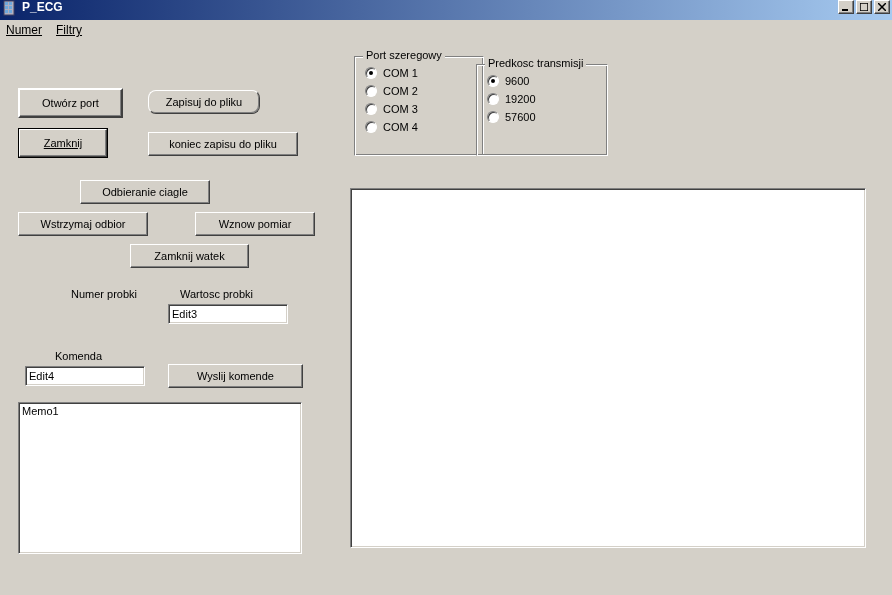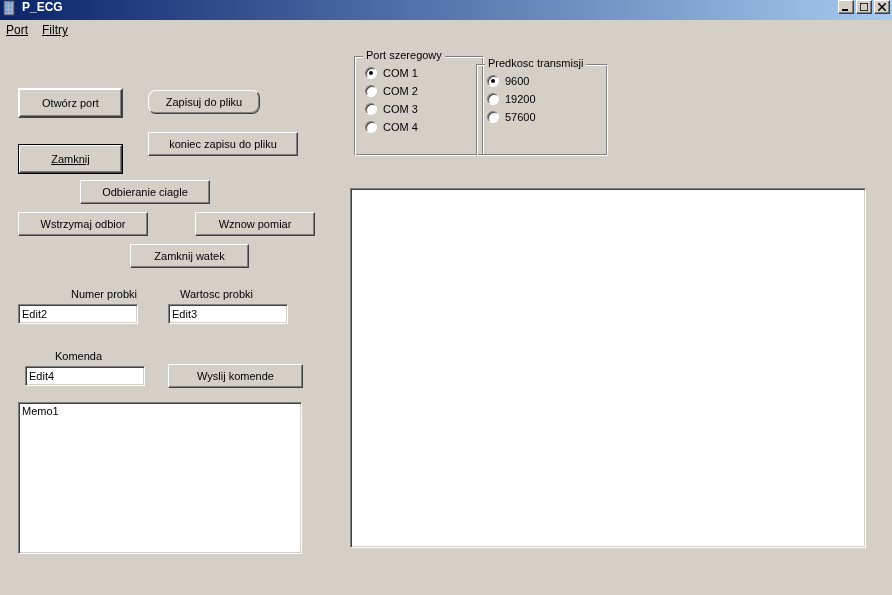--- a/index.html
+++ b/index.html
@@ -193,44 +193,43 @@
     <div class="winbtn">
       <svg width="8" height="8" viewBox="0 0 8 8">
           <line x1="0" y1="0" x2="8" y2="8" stroke="#000" stroke-width="1.5"></line>
           <line x1="8" y1="0" x2="0" y2="8" stroke="#000" stroke-width="1.5"></line>
         </svg>
     </div>
   </div>
 </div>
 
 <div class="menubar">
-  <span class="menuitem">Port</span>
+  <span class="menuitem">Numer</span>
   <span class="menuitem">Filtry</span>
 </div>
 
 <div class="client">
 
   <button class="btn thick ul-first" style="left:18px; top:48px; width:105px; height:30px;">Otwórz port</button>
 
-  <button class="btn thick focused ul-first" style="left:18px; top:104px; width:105px; height:30px;text-decoration:underline;">Zamknij</button>
+  <button class="btn thick focused ul-first" style="left:18px; top:88px; width:90px; height:30px;text-decoration:underline;">Zamknij</button>
 
   <button class="btn" style="left:148px; top:50px; width:112px; height:24px;border-radius:8px;">Zapisuj do pliku</button>
 
   <button class="btn" style="left:148px; top:92px; width:150px; height:24px;">koniec zapisu do pliku</button>
 
   <button class="btn" style="left:80px; top:140px; width:130px; height:24px;">Odbieranie ciagle</button>
 
   <button class="btn" style="left:18px; top:172px; width:130px; height:24px;">Wstrzymaj odbior</button>
 
   <button class="btn" style="left:195px; top:172px; width:120px; height:24px;">Wznow pomiar</button>
 
   <button class="btn" style="left:130px; top:204px; width:119px; height:24px;">Zamknij watek</button>
 
   <div class="label" style="left:35px; top:248px;padding-left:36px;">Numer probki</div>
-  <input class="edit" style="left: 18px; top: 264px; width: 120px; height: 20px;" value="Edit2">
 
   <div class="label" style="left:180px; top:248px;">Wartosc probki</div>
   <input class="edit" style="left: 168px; top: 264px; width: 120px; height: 20px;" value="Edit3">
 
   <div class="label" style="left:55px; top:310px;">Komenda</div>
   <input class="edit" style="left: 25px; top: 326px; width: 120px; height: 20px;" value="Edit4">
 
   <button class="btn" style="left:168px; top:324px; width:135px; height:24px;">Wyslij komende</button>
 
   <textarea class="memo" style="left: 18px; top: 362px; width: 284px; height: 152px;">Memo1</textarea>

